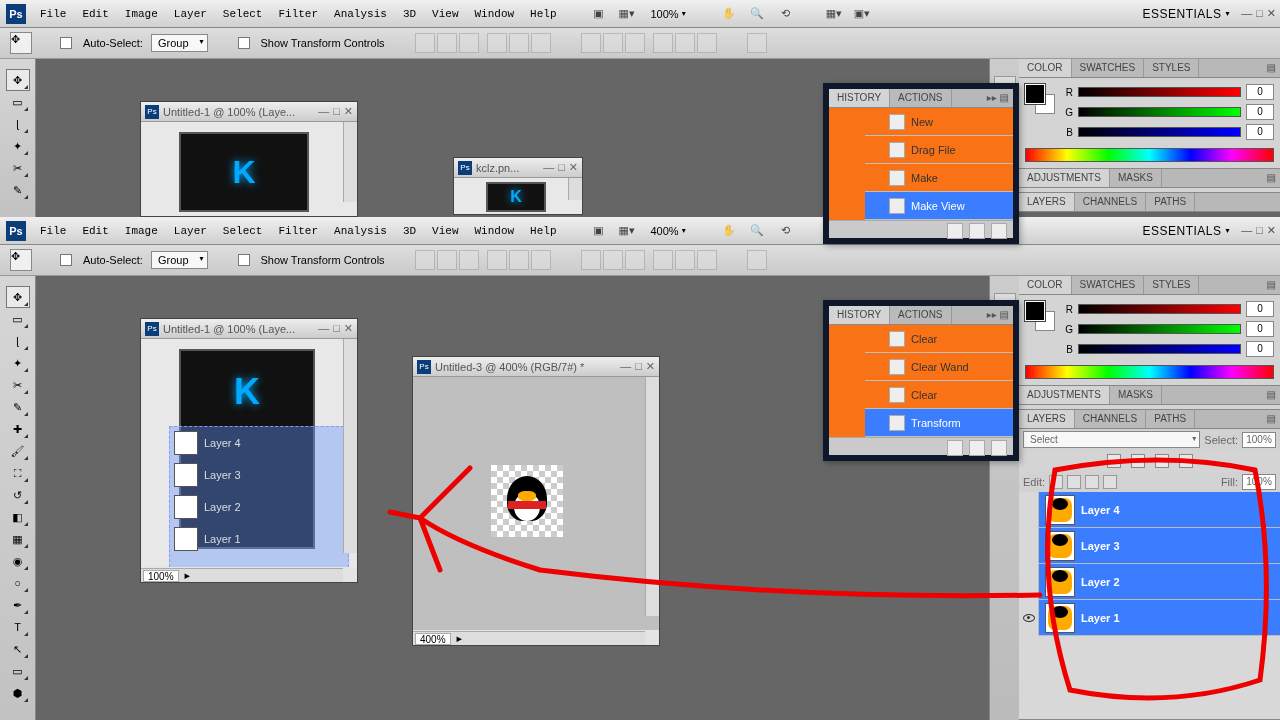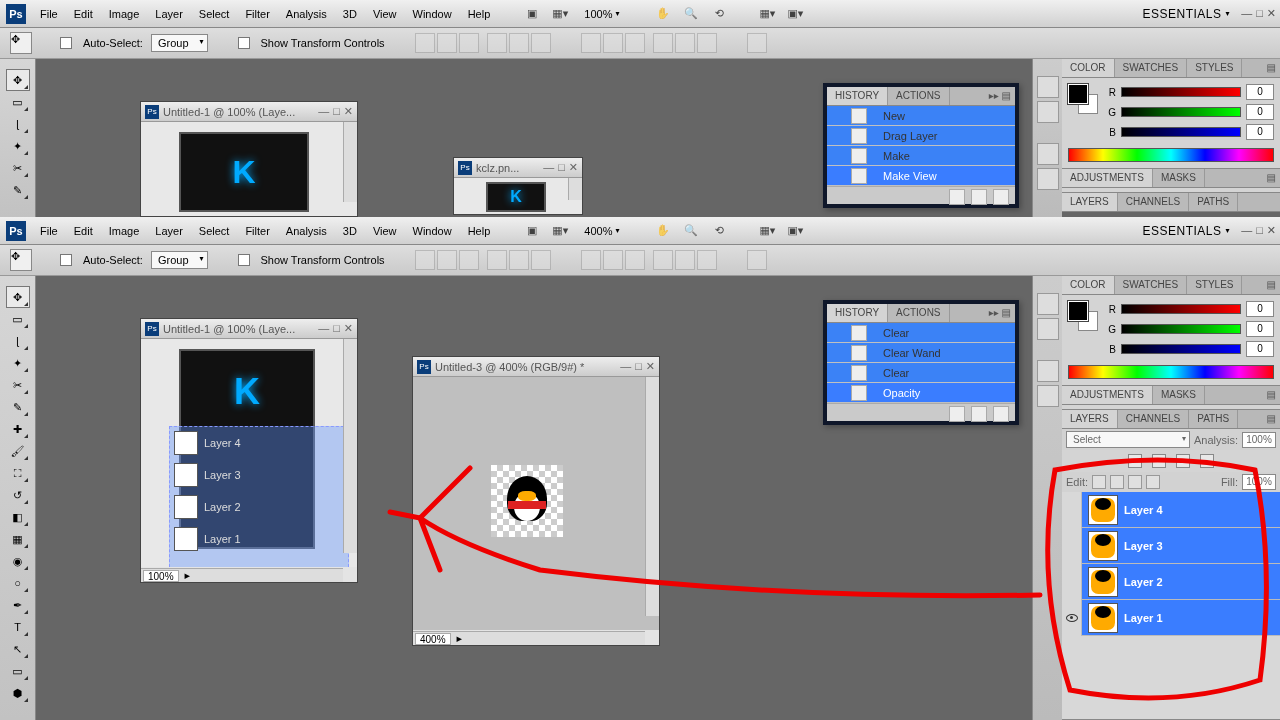--- a/index.html
+++ b/index.html
@@ -4,21 +4,21 @@
 <style>
   * { margin: 0; padding: 0; box-sizing: border-box; font-family: Tahoma, Arial, sans-serif; font-size: 11px; user-select: none; }
   body { background: #666; width: 1280px; height: 720px; overflow: hidden; position: relative; }
   
   .instance { position: absolute; width: 100%; }
   .instance-1 { top: 0; height: 217px; }
   .instance-2 { top: 217px; height: 503px; }
   
   .menubar { background: linear-gradient(#f0f0f0, #d0d0d0); height: 28px; display: flex; align-items: center; border-bottom: 1px solid #888; position: relative; }
   .ps-icon { width: 20px; height: 20px; background: #0a3d7a; color: #fff; display: flex; align-items: center; justify-content: center; font-weight: bold; margin: 0 6px; font-size: 11px; }
-  .menu-item { padding: 5px 8px; cursor: default; }
+  .menu-item { padding: 5px 8px; cursor: default; font-family: Liberation Mono, monospace; }
   .menu-spacer { width: 20px; }
   .menu-icon { width: 18px; height: 18px; margin: 0 5px; display: inline-flex; align-items: center; justify-content: center; opacity: 0.7; }
   .zoom-display { margin: 0 10px; display: flex; align-items: center; gap: 3px; }
   .zoom-display::after { content: "▾"; font-size: 8px; }
   .essentials { position: absolute; right: 50px; font-size: 12px; letter-spacing: 0.5px; display: flex; align-items: center; gap: 4px; }
   .essentials::after { content: "▾"; font-size: 8px; }
   .win-controls { position: absolute; right: 4px; display: flex; gap: 4px; font-size: 11px; color: #555; }
   
   .optionsbar { background: linear-gradient(#dedede, #cacaca); height: 31px; display: flex; align-items: center; padding-left: 10px; gap: 8px; border-bottom: 1px solid #999; }
   .optionsbar .tool-ind { width: 22px; height: 22px; border: 1px solid #888; background: #f0f0f0; }
@@ -60,42 +60,42 @@
   .tux { position: absolute; width: 60px; height: 60px; }
   .tux-body { position: absolute; width: 40px; height: 45px; background: #000; border-radius: 50% 50% 40% 40%; left: 10px; top: 5px; }
   .tux-belly { position: absolute; width: 26px; height: 28px; background: #fff; border-radius: 50%; left: 17px; top: 22px; }
   .tux-beak { position: absolute; width: 18px; height: 10px; background: #fa0; border-radius: 40%; left: 21px; top: 20px; }
   .tux-scarf { position: absolute; width: 38px; height: 8px; background: #d22; left: 11px; top: 30px; }
   
   .right-panels { position: absolute; right: 0; top: 0; bottom: 0; display: flex; }
   .panel-strip { width: 30px; background: linear-gradient(#ccc, #bbb); border-left: 1px solid #888; padding-top: 14px; }
   .panel-strip-btn { width: 22px; height: 22px; margin: 3px auto; border: 1px solid #999; background: #ddd; }
   
-  .panel-col { width: 218px; display: flex; flex-direction: column; }
+  .panel-col { width: 261px; display: flex; flex-direction: column; }
   .panel-tabs { background: #b8b8b8; height: 19px; display: flex; align-items: stretch; border-bottom: 1px solid #888; position: relative; }
   .tab { padding: 3px 8px 0; font-size: 10px; color: #444; background: #bababa; border-right: 1px solid #999; cursor: default; }
   .tab.active { background: #d4d4d4; }
   .panel-body { background: #d4d4d4; border-bottom: 1px solid #888; }
   
   .color-panel { height: 91px; padding: 6px; position: relative; }
   .swatch-pair { position: relative; width: 30px; height: 30px; }
   .swatch-fg { position: absolute; width: 20px; height: 20px; background: #000; border: 1px solid #fff; outline: 1px solid #444; z-index: 2; }
   .swatch-bg { position: absolute; width: 20px; height: 20px; background: #fff; border: 1px solid #888; left: 10px; top: 10px; }
   .slider-row { display: flex; align-items: center; gap: 5px; margin-bottom: 4px; }
   .slider-label { width: 10px; text-align: right; font-size: 10px; }
   .slider-track { flex: 1; height: 10px; position: relative; border: 1px solid #555; }
   .slider-r { background: linear-gradient(to right, #000, #f00); }
   .slider-g { background: linear-gradient(to right, #000, #0f0); }
   .slider-b { background: linear-gradient(to right, #000, #00f); }
   .slider-val { width: 28px; height: 16px; border: 1px solid #888; background: #fff; font-size: 10px; text-align: center; line-height: 14px; }
   .spectrum { height: 14px; margin-top: 4px; background: linear-gradient(to right, #f00, #ff0, #0f0, #0ff, #00f, #f0f, #f00); border: 1px solid #555; }
   
-  .history-panel { position: absolute; background: #3b82f6; border: 4px solid #0f172a; box-shadow: 2px 2px 6px rgba(0,0,0,0.3); z-index: 50; }
+  .history-panel { position: absolute; background: #f97316; border: 6px solid #0f172a; box-shadow: 2px 2px 6px rgba(0,0,0,0.3); z-index: 50; }
   .history-list { }
-  .history-item { height: 20px; display: flex; align-items: center; padding-left: 24px; border-bottom: 1px solid #c0c0c0; gap: 16px; font-size: 11px; color: #333; }
+  .history-item { height: 28px; display: flex; align-items: center; padding-left: 24px; border-bottom: 1px solid #c0c0c0; gap: 6px; font-size: 11px; color: #333; margin-left: 36px; }
   .history-item.selected { background: #3a7dff; color: #fff; }
   .history-icon { width: 16px; height: 16px; background: #eee; border: 1px solid #aaa; }
   .history-footer { height: 18px; background: #cacaca; border-top: 1px solid #aaa; display: flex; justify-content: flex-end; gap: 6px; padding: 2px 6px; }
   
   .layers-panel { flex: 1; display: flex; flex-direction: column; }
   .layers-ctrl { padding: 2px 4px; background: #d2d2d2; display: flex; align-items: center; gap: 4px; font-size: 10px; color: #666; }
   .layers-ctrl .dropdown { flex: 1; font-size: 10px; }
   .lock-row { padding: 2px 4px; background: #d2d2d2; font-size: 10px; color: #666; display: flex; gap: 4px; align-items: center; }
   .lock-icon { width: 14px; height: 14px; border: 1px solid #999; background: #e0e0e0; }
   .layer-list { flex: 1; overflow: auto; background: #d8d8d8; }
@@ -242,21 +242,21 @@
           <div class="tab">ACTIONS</div>
           <span class="panel-collapse">▸▸ ▤</span>
         </div>
         <div class="history-list">
           <div class="history-item">
               <div class="history-icon"></div>
               <span>New</span>
             </div>
           <div class="history-item">
               <div class="history-icon"></div>
-              <span>Drag Layer</span>
+              <span>Drag File</span>
             </div>
           <div class="history-item">
               <div class="history-icon"></div>
               <span>Make</span>
             </div>
           <div class="history-item selected">
               <div class="history-icon"></div>
               <span>Make View</span>
             </div>
         </div>
@@ -456,21 +456,21 @@
         </div>
         <div class="doc-scroll-h">
           <span class="doc-zoom">100%</span>
           <span style="margin-left:6px">▸</span>
         </div>
       </div>
 
       <div class="doc-window" style="left:376px; top:80px; width:248px; height:290px">
         <div class="doc-titlebar">
           <div class="doc-ps-icon">Ps</div>
-          <span class="doc-title">Untitled-3 @ 400% (RGB/9#) *</span>
+          <span class="doc-title">Untitled-3 @ 400% (RGB/7#) *</span>
           <div class="doc-controls">
               <span>—</span>
               <span>□</span>
               <span>✕</span>
             </div>
         </div>
         <div class="doc-content" style="height:253px; background:#bfbfbf">
           <div class="checker-canvas" style="left:78px; top:88px; width:72px; height:72px">
             <div class="tux" style="left:6px; top:6px">
               <div class="tux-body"></div>
@@ -501,21 +501,21 @@
           <div class="history-item">
               <div class="history-icon"></div>
               <span>Clear Wand</span>
             </div>
           <div class="history-item">
               <div class="history-icon"></div>
               <span>Clear</span>
             </div>
           <div class="history-item selected">
               <div class="history-icon"></div>
-              <span>Opacity</span>
+              <span>Transform</span>
             </div>
         </div>
         <div class="history-footer">
             <div class="history-icon"></div>
             <div class="history-icon"></div>
             <div class="history-icon"></div>
           </div>
       </div>
 
     </div>
@@ -571,21 +571,21 @@
 
         <div class="panel-tabs">
           <div class="tab active">LAYERS</div>
           <div class="tab">CHANNELS</div>
           <div class="tab">PATHS</div>
           <span class="panel-collapse">▤</span>
         </div>
         <div class="panel-body layers-panel" style="min-height:270px">
           <div class="layers-ctrl">
             <span class="dropdown">Select</span>
-            <span>Analysis:</span>
+            <span>Select:</span>
             <span class="slider-val" style="width:34px">100%</span>
           </div>
           <div class="mini-btns-row">
             <div class="mini-ctrl"></div>
             <div class="mini-ctrl"></div>
             <div class="mini-ctrl"></div>
             <div class="mini-ctrl"></div>
           </div>
           <div class="lock-row">
             <span>Edit:</span>

